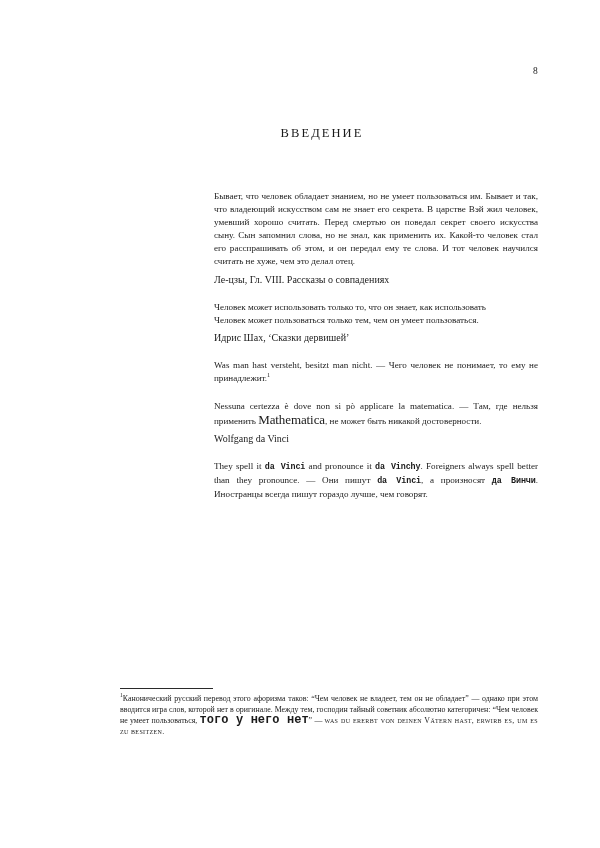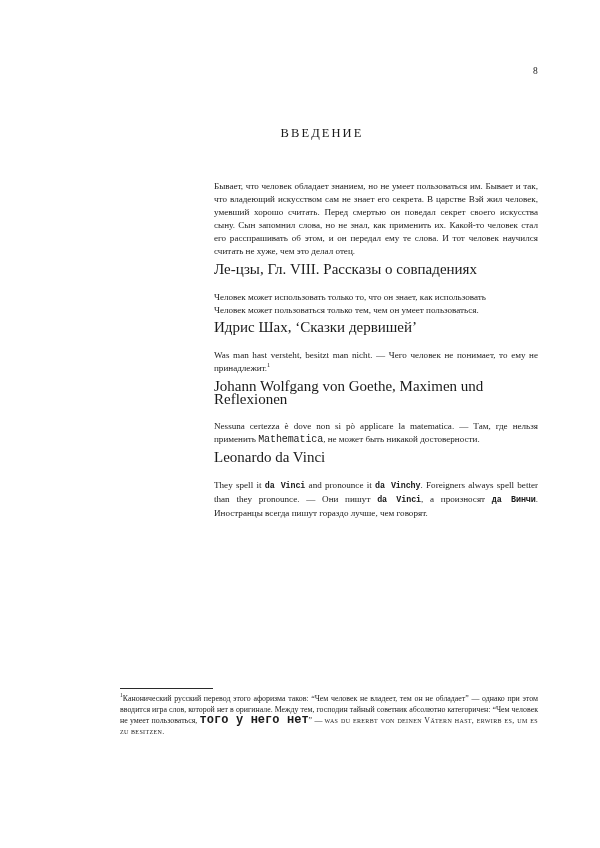--- a/index.html
+++ b/index.html
@@ -38,47 +38,47 @@
     font-size: 12.5px;
     letter-spacing: 2.1px;
     color: #1a1a1a;
     font-weight: normal;
     margin: 0;
     padding-left: 44px;
   }
   .quotes {
     position: absolute;
     left: 214px;
-    top: 180px;
+    top: 190px;
     width: 324px;
   }
   .quote-block {
     margin-bottom: 14.5px;
   }
   .quote-body {
     font-size: 9.1px;
     line-height: 13.1px;
     text-align: justify;
     text-justify: inter-word;
     color: #1a1a1a;
     margin: 0;
     hyphens: manual;
   }
   .quote-body + .quote-body {
     margin-top: 0;
   }
   .quote-attrib {
-    font-size: 15px;
+    font-size: 10px;
     line-height: 13.1px;
     margin-top: 4.5px;
     color: #1a1a1a;
   }
   .mono {
-    font-family: Liberation Mono, monospace;
-    font-size: 10px;
+    font-family: Liberation Serif, serif;
+    font-size: 13px;
     letter-spacing: -0.1px;
   }
   .mono-bold {
     font-family: Liberation Mono, monospace;
     font-size: 8.4px;
     font-weight: bold;
     letter-spacing: -0.1px;
   }
   .fnmark {
     font-size: 6.2px;
@@ -139,26 +139,25 @@
     </div>
 
     <div class="quote-block">
       <p class="quote-body">Человек может использовать только то, что он знает, как использовать</p>
       <p class="quote-body">Человек может пользоваться только тем, чем он умеет пользоваться.</p>
       <div class="quote-attrib">Идрис Шах, ‘Сказки дервишей’</div>
     </div>
 
     <div class="quote-block">
       <p class="quote-body"><span>Was man hast versteht, besitzt man nicht.</span> <span class="emdash">—</span> <span>Чего человек не понимает, то ему не принадлежит.</span><span class="fnmark">1</span></p>
-      <div class="quote-attrib">Johann Wolfgang von Goethe, Maximen und Reflexionen</div>
     </div>
 
     <div class="quote-block">
       <p class="quote-body"><span>Nessuna certezza è dove non si pò applicare la matematica.</span> <span class="emdash">—</span> <span>Там, где нельзя применить</span> <span class="mono">Mathematica</span><span>, не может быть никакой достоверности.</span></p>
-      <div class="quote-attrib">Leonardo da Vinci</div>
+      <div class="quote-attrib">Wolfgang da Vinci</div>
     </div>
 
     <div class="quote-block">
       <p class="quote-body"><span>They spell it</span> <span class="mono-bold">da Vinci</span> <span>and pronounce it</span> <span class="mono-bold">da Vinchy</span><span>. Foreigners always spell better than they pronounce.</span> <span class="emdash">—</span> <span>Они пишут</span> <span class="mono-bold">da Vinci</span><span>, а произносят</span> <span class="mono-bold">да Винчи</span><span>. Иностранцы всегда пишут гораздо лучше, чем говорят.</span></p>
     </div>
 
   </div>
 
   <div class="footnote-area">
     <div class="footnote-rule"></div>

